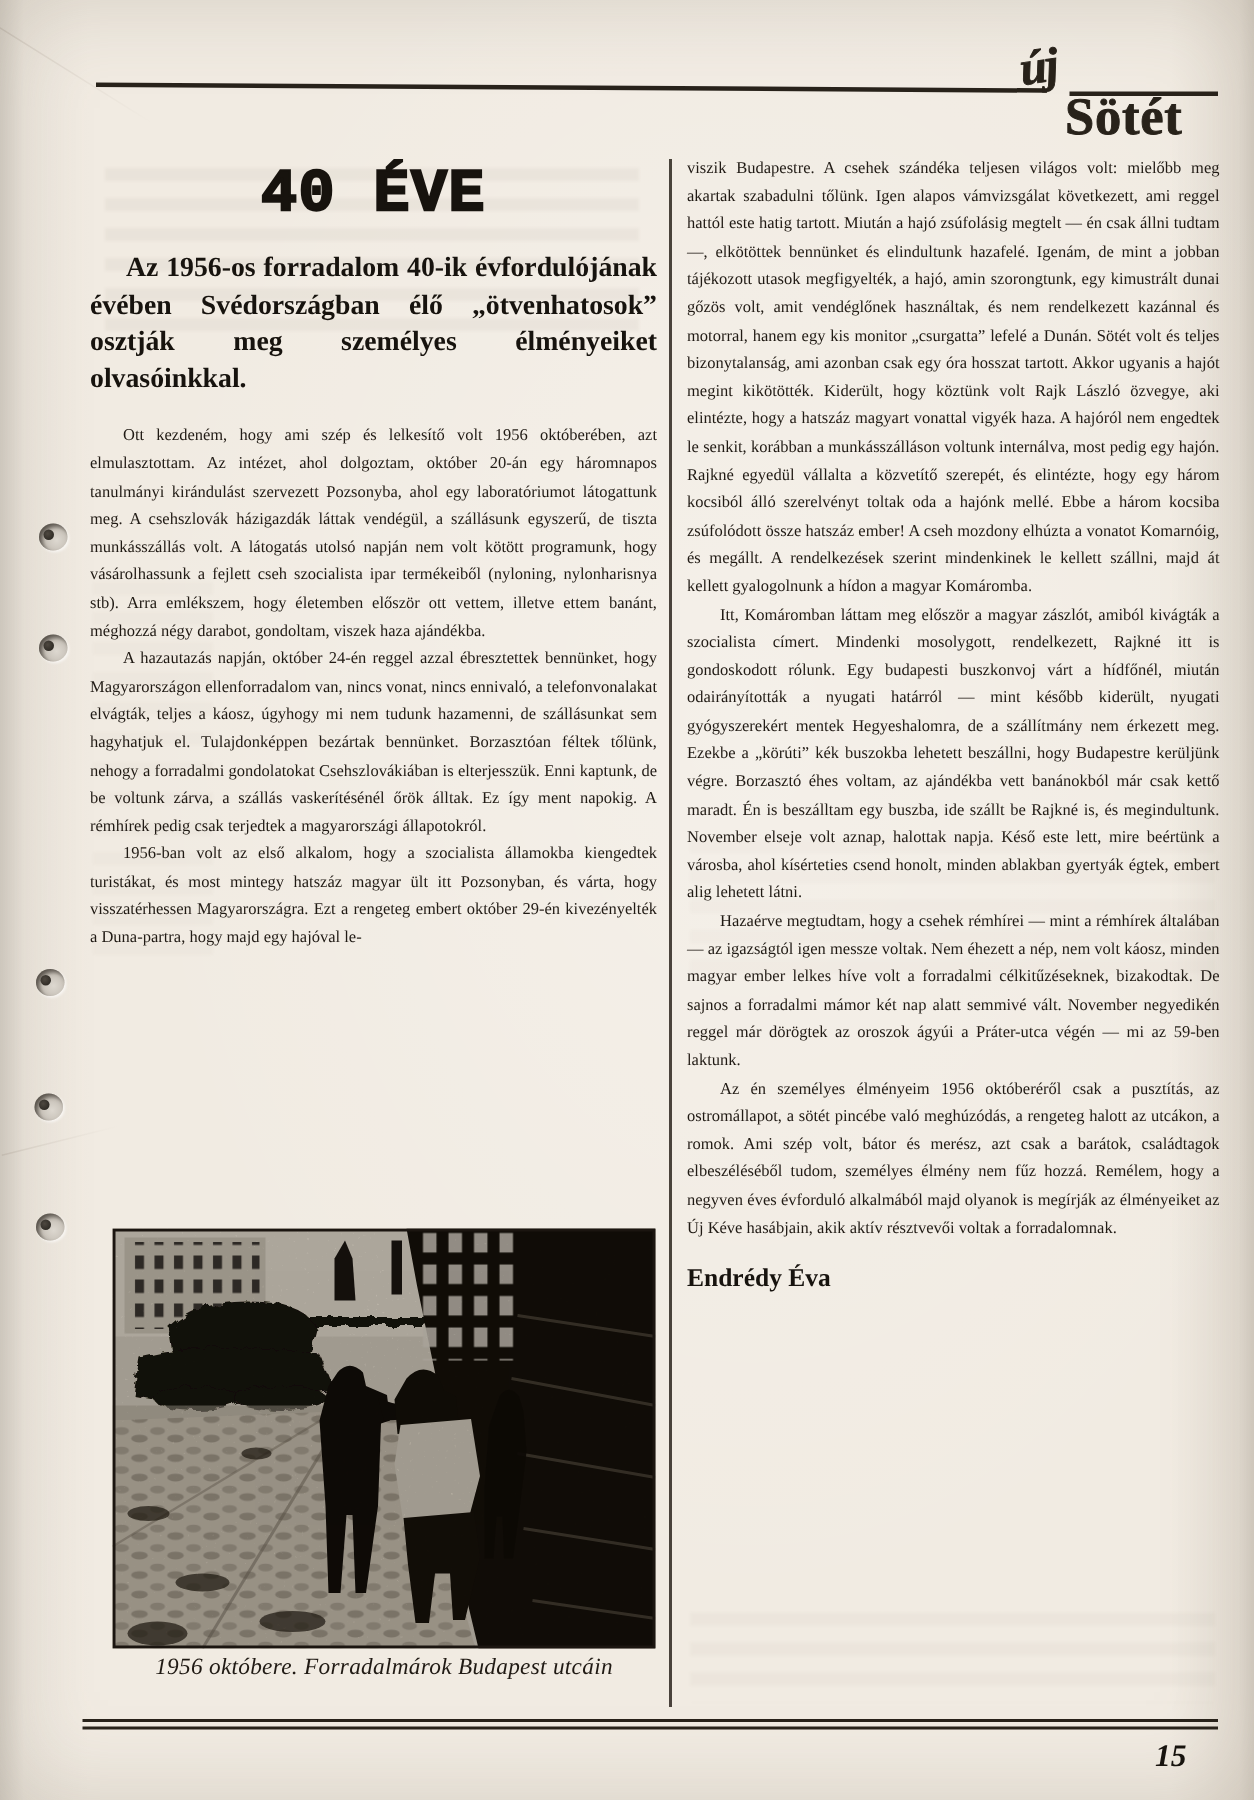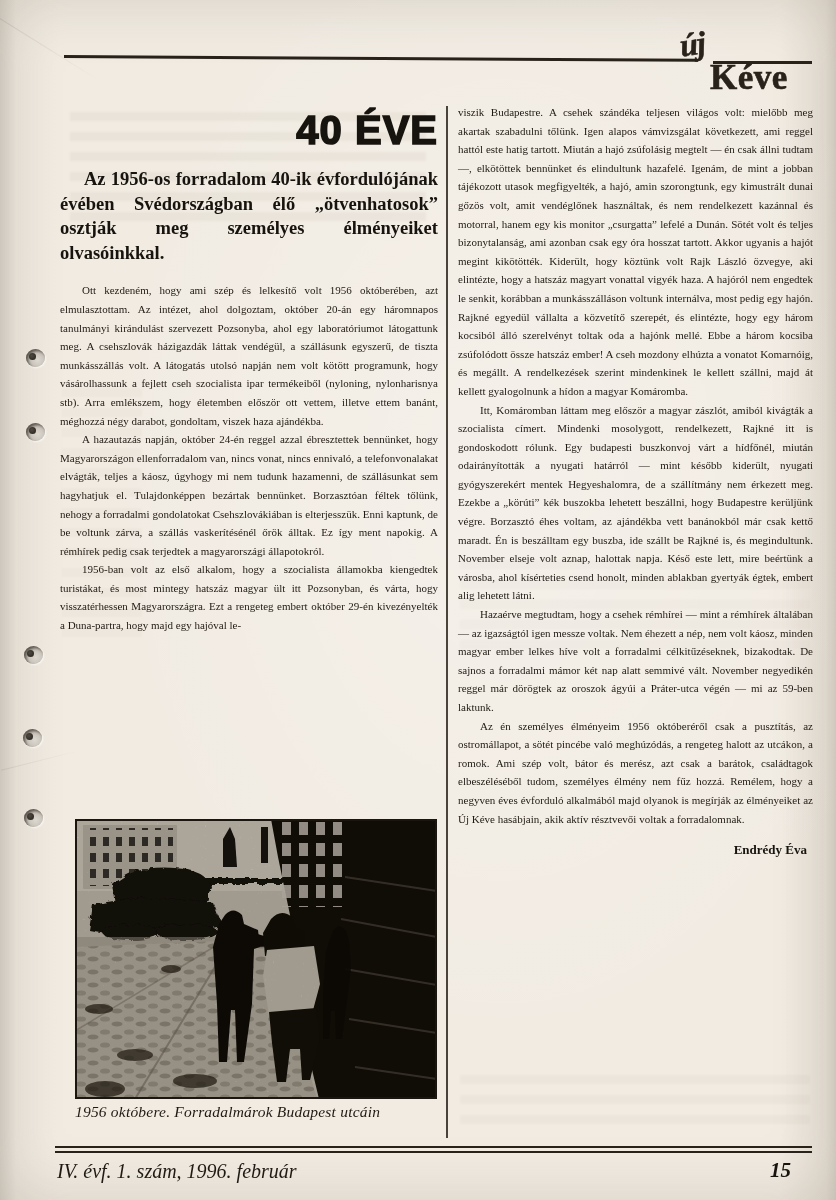--- a/index.html
+++ b/index.html
@@ -35,36 +35,36 @@
     font-style:italic;font-weight:bold;font-size:32px;transform:rotate(-8deg);letter-spacing:-1px;
     -webkit-text-stroke:.6px #28221a;color:#28221a;}
   .logo-keve{position:absolute;left:710px;top:58px;font-family:"Liberation Serif",serif;
     font-weight:bold;font-size:35px;letter-spacing:.5px;color:#28221a;-webkit-text-stroke:.6px #28221a;}
 
   
   .col1{position:absolute;left:60px;top:104px;width:378px;}
   .col2{position:absolute;left:458px;top:103px;width:355px;}
   .divider{position:absolute;left:446px;top:106px;width:2px;height:1032px;background:#2b251d;opacity:.85;}
 
-  h1.title{margin:4px 0 14px 0;text-align:right;
-    font-family:Liberation Sans, sans-serif;font-weight:bold;font-size:40px;letter-spacing:1px;
+  h1.title{margin:4px 0 14px 0;text-align:center;
+    font-family:Liberation Mono, monospace;font-weight:bold;font-size:40px;letter-spacing:1px;
     -webkit-text-stroke:1.6px #17130e;color:#17130e;}
   .lede{margin:0 0 16px 0;font-weight:bold;font-size:18.5px;line-height:1.33;text-align:justify;text-indent:24px;color:#17130e;}
   h2.section{margin:6px 0 16px 0;text-align:center;
     font-family:"Liberation Sans",sans-serif;font-weight:bold;font-size:30px;letter-spacing:.3px;
     -webkit-text-stroke:1.3px #17130e;color:#17130e;}
 
   p.body{margin:0;font-size:11px;line-height:18.6px;text-align:justify;text-indent:22px;color:#201a14;}
   p.body.no-indent{text-indent:0;}
-  .byline{margin-top:14px;text-align:right;font-weight:bold;font-size:13px;padding-right:6px;color:#17130e;}
+  .byline{margin-top:14px;font-weight:bold;font-size:17px;padding-right:6px;color:#17130e;}
 
   
   .photo{position:absolute;left:75px;top:819px;width:362px;height:280px;background:#cfc7b9;}
   .photo svg{display:block;width:100%;height:100%;}
-  .caption{position:absolute;left:75px;top:1103px;width:362px;
+  .caption{position:absolute;left:75px;top:1103px;width:362px;text-align:center;
     font-style:italic;font-size:15.5px;color:#201a14;letter-spacing:.2px;}
 
   
   .footer-rule{position:absolute;left:55px;top:1146px;width:757px;height:3px;
     border-top:2px solid #28221a;border-bottom:2px solid #28221a;}
   .footer-issue{position:absolute;left:57px;top:1160px;font-style:italic;font-size:20px;color:#201a14;}
   .page-number{position:absolute;left:770px;top:1158px;width:44px;text-align:left;
     font-style:italic;font-weight:bold;font-size:21px;color:#17130e;}
 
   
@@ -85,21 +85,21 @@
   <div class="hole" style="left:24px;top:809px;"></div>
 
   <div class="bleed" style="left:70px;top:112px;width:356px;height:120px;"></div>
   <div class="bleed" style="left:62px;top:388px;width:80px;height:250px;opacity:.3;"></div>
   <div class="bleed" style="left:460px;top:560px;width:350px;height:90px;opacity:.25;"></div>
   <div class="bleed" style="left:460px;top:1075px;width:350px;height:60px;opacity:.35;"></div>
 
   <div class="rule1"></div>
   <div class="rule2"></div>
   <div class="logo-uj">új</div>
-  <div class="logo-keve">Kéve</div>
+  <div class="logo-keve">Sötét</div>
 
   <div class="divider"></div>
 
   <div class="col1">
     <h1 class="title">40 ÉVE</h1>
     <p class="lede">Az 1956-os forradalom 40-ik évfordulójának évében Svédországban élő „ötvenhatosok” osztják meg személyes élményeiket olvasóinkkal.</p>
     <p class="body">Ott kezdeném, hogy ami szép és lelkesítő volt 1956 októberében, azt elmulasztottam. Az intézet, ahol dolgoztam, október 20-án egy háromnapos tanulmányi kirándulást szervezett Pozsonyba, ahol egy laboratóriumot látogattunk meg. A csehszlovák házigazdák láttak vendégül, a szállásunk egyszerű, de tiszta munkásszállás volt. A látogatás utolsó napján nem volt kötött programunk, hogy vásárolhassunk a fejlett cseh szocialista ipar termékeiből (nyloning, nylonharisnya stb). Arra emlékszem, hogy életemben először ott vettem, illetve ettem banánt, méghozzá négy darabot, gondoltam, viszek haza ajándékba.</p>
     <p class="body">A hazautazás napján, október 24-én reggel azzal ébresztettek bennünket, hogy Magyarországon ellenforradalom van, nincs vonat, nincs ennivaló, a telefonvonalakat elvágták, teljes a káosz, úgyhogy mi nem tudunk hazamenni, de szállásunkat sem hagyhatjuk el. Tulajdonképpen bezártak bennünket. Borzasztóan féltek tőlünk, nehogy a forradalmi gondolatokat Csehszlovákiában is elterjesszük. Enni kaptunk, de be voltunk zárva, a szállás vaskerítésénél őrök álltak. Ez így ment napokig. A rémhírek pedig csak terjedtek a magyarországi állapotokról.</p>
     <p class="body">1956-ban volt az első alkalom, hogy a szocialista államokba kiengedtek turistákat, és most mintegy hatszáz magyar ült itt Pozsonyban, és várta, hogy visszatérhessen Magyarországra. Ezt a rengeteg embert október 29-én kivezényelték a Duna-partra, hogy majd egy hajóval le-</p>
   </div>
@@ -176,16 +176,15 @@
 
   <div class="col2">
     <p class="body no-indent">viszik Budapestre. A csehek szándéka teljesen világos volt: mielőbb meg akartak szabadulni tőlünk. Igen alapos vámvizsgálat következett, ami reggel hattól este hatig tartott. Miután a hajó zsúfolásig megtelt — én csak állni tudtam —, elkötöttek bennünket és elindultunk hazafelé. Igenám, de mint a jobban tájékozott utasok megfigyelték, a hajó, amin szorongtunk, egy kimustrált dunai gőzös volt, amit vendéglőnek használtak, és nem rendelkezett kazánnal és motorral, hanem egy kis monitor „csurgatta” lefelé a Dunán. Sötét volt és teljes bizonytalanság, ami azonban csak egy óra hosszat tartott. Akkor ugyanis a hajót megint kikötötték. Kiderült, hogy köztünk volt Rajk László özvegye, aki elintézte, hogy a hatszáz magyart vonattal vigyék haza. A hajóról nem engedtek le senkit, korábban a munkásszálláson voltunk internálva, most pedig egy hajón. Rajkné egyedül vállalta a közvetítő szerepét, és elintézte, hogy egy három kocsiból álló szerelvényt toltak oda a hajónk mellé. Ebbe a három kocsiba zsúfolódott össze hatszáz ember! A cseh mozdony elhúzta a vonatot Komarnóig, és megállt. A rendelkezések szerint mindenkinek le kellett szállni, majd át kellett gyalogolnunk a hídon a magyar Komáromba.</p>
     <p class="body">Itt, Komáromban láttam meg először a magyar zászlót, amiból kivágták a szocialista címert. Mindenki mosolygott, rendelkezett, Rajkné itt is gondoskodott rólunk. Egy budapesti buszkonvoj várt a hídfőnél, miután odairányították a nyugati határról — mint később kiderült, nyugati gyógyszerekért mentek Hegyeshalomra, de a szállítmány nem érkezett meg. Ezekbe a „körúti” kék buszokba lehetett beszállni, hogy Budapestre kerüljünk végre. Borzasztó éhes voltam, az ajándékba vett banánokból már csak kettő maradt. Én is beszálltam egy buszba, ide szállt be Rajkné is, és megindultunk. November elseje volt aznap, halottak napja. Késő este lett, mire beértünk a városba, ahol kísérteties csend honolt, minden ablakban gyertyák égtek, embert alig lehetett látni.</p>
     <p class="body">Hazaérve megtudtam, hogy a csehek rémhírei — mint a rémhírek általában — az igazságtól igen messze voltak. Nem éhezett a nép, nem volt káosz, minden magyar ember lelkes híve volt a forradalmi célkitűzéseknek, bizakodtak. De sajnos a forradalmi mámor két nap alatt semmivé vált. November negyedikén reggel már dörögtek az oroszok ágyúi a Práter-utca végén — mi az 59-ben laktunk.</p>
     <p class="body">Az én személyes élményeim 1956 októberéről csak a pusztítás, az ostromállapot, a sötét pincébe való meghúzódás, a rengeteg halott az utcákon, a romok. Ami szép volt, bátor és merész, azt csak a barátok, családtagok elbeszéléséből tudom, személyes élmény nem fűz hozzá. Remélem, hogy a negyven éves évforduló alkalmából majd olyanok is megírják az élményeiket az Új Kéve hasábjain, akik aktív résztvevői voltak a forradalomnak.</p>
     <div class="byline">Endrédy Éva</div>
   </div>
 
   <div class="footer-rule"></div>
-  <div class="footer-issue">IV. évf. 1. szám, 1996. február</div>
   <div class="page-number">15</div>
 
 </div>
 
 </body></html>

